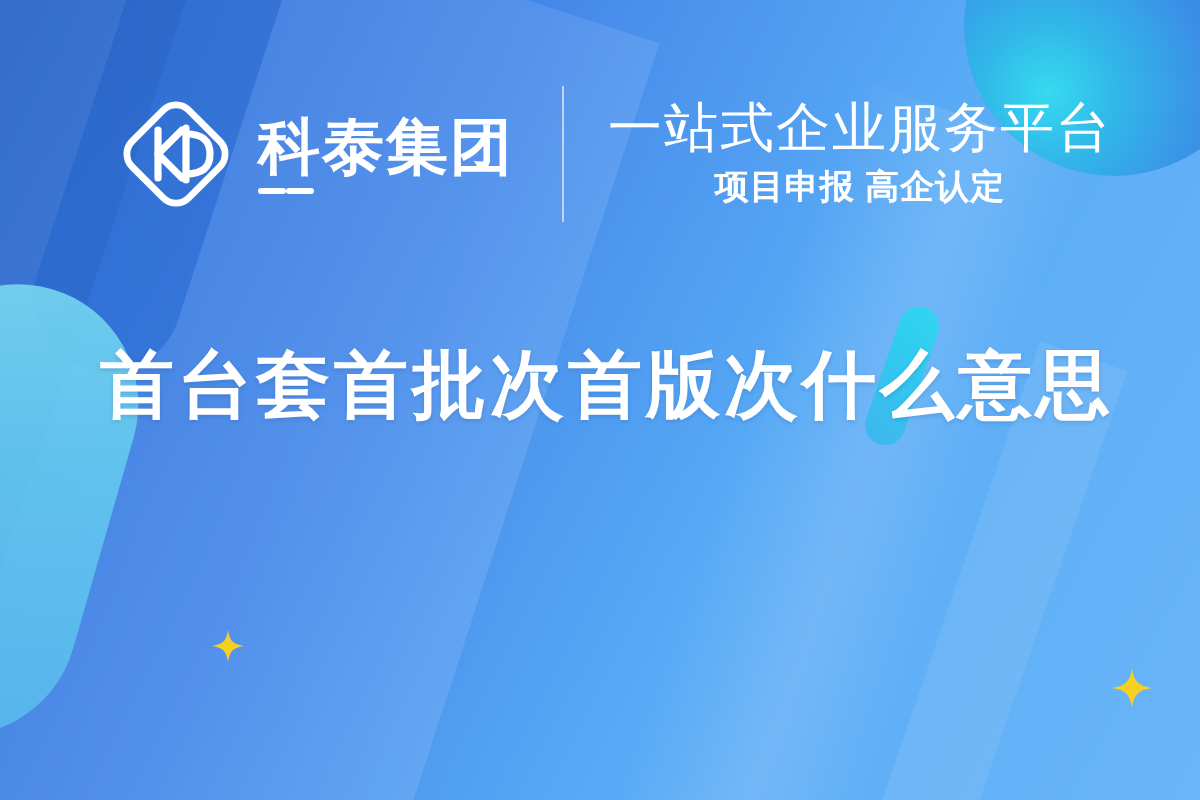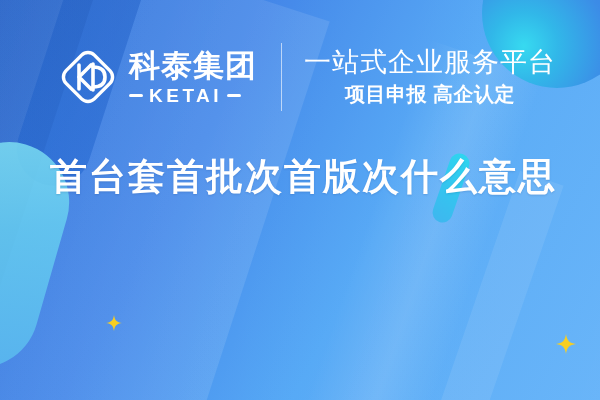--- a/index.html
+++ b/index.html
@@ -183,35 +183,35 @@
   .slogan { display: flex; flex-direction: column; justify-content: center; align-items: center; }
   .slogan-main {
     font-size: 27px;
     color: #ffffff;
     line-height: 1.12;
     letter-spacing: 1px;
     white-space: nowrap;
     font-family: "Liberation Sans", "DejaVu Sans", sans-serif;
   }
   .slogan-sub {
-    font-size: 20px;
+    font-size: 17px;
     color: #ffffff;
     font-weight: 700;
     line-height: 1.25;
     margin-top: 4px;
     letter-spacing: 0.5px;
     white-space: nowrap;
     font-family: "Liberation Sans", "DejaVu Sans", sans-serif;
   }
 
   
   .main-title {
     position: absolute;
     left: 50px;
-    top: 152px;
+    top: 168px;
     font-size: 37px;
     font-weight: 700;
     color: #ffffff;
     letter-spacing: 2px;
     white-space: nowrap;
     text-shadow: 0 1px 2px rgba(20,60,130,0.18);
     font-family: "Liberation Sans", "DejaVu Sans", sans-serif;
   }
 </style>
 </head>
@@ -257,21 +257,20 @@
 
         <path d="M36 18 L36 44" stroke="#ffffff" stroke-width="3.6" stroke-linecap="round" fill="none"></path>
         <path d="M36 21 C46 21 48 26 48 31 C48 36 46 41 36 41" stroke="#ffffff" stroke-width="3.6" stroke-linecap="round" fill="none"></path>
       </svg>
     </div>
 
     <div class="logo-words">
       <div class="logo-cn">科泰集团</div>
       <div class="logo-en-row">
         <span class="logo-dash"></span>
-        <span class="logo-en">KETAI</span>
         <span class="logo-dash"></span>
       </div>
     </div>
 
     <div class="divider"></div>
 
     <div class="slogan">
       <div class="slogan-main">一站式企业服务平台</div>
       <div class="slogan-sub">项目申报 高企认定</div>
     </div>

